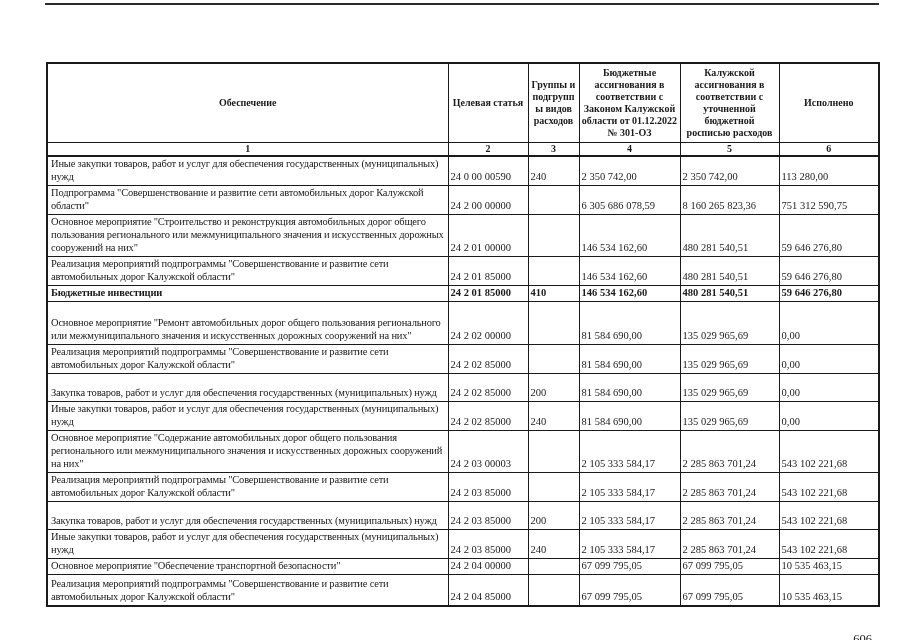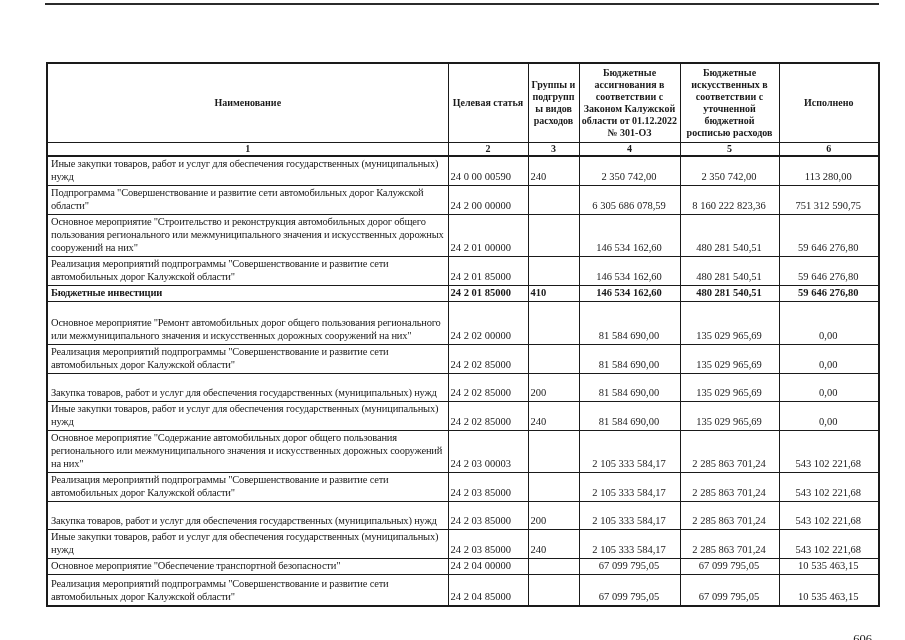--- a/index.html
+++ b/index.html
@@ -63,21 +63,21 @@
   }
   td.c-name {
     text-align: left;
     padding-left: 3px;
     letter-spacing: -0.2px;
   }
   td.c-code, td.c-group {
     font-size: 10.5px;
   }
   td.c-num {
-    text-align: center;
+    text-align: left;
     padding-right: 3px;
   }
   .page-number {
     position: absolute;
     top: 632px;
     right: 33px;
     font-size: 12.5px;
   }
 </style>
 </head>
@@ -89,25 +89,25 @@
   <colgroup>
     <col style="width:401px">
     <col style="width:80px">
     <col style="width:51px">
     <col style="width:101px">
     <col style="width:99px">
     <col style="width:100px">
   </colgroup>
   <thead>
     <tr>
-      <th>Наименование</th>
+      <th>Обеспечение</th>
       <th>Целевая статья</th>
       <th>Группы и подгруппы видов расходов</th>
       <th>Бюджетные ассигнования в соответствии с Законом Калужской области от 01.12.2022 № 301-ОЗ</th>
-      <th>Бюджетные искусственных в соответствии с уточненной бюджетной росписью расходов</th>
+      <th>Калужской ассигнования в соответствии с уточненной бюджетной росписью расходов</th>
       <th>Исполнено</th>
     </tr>
     <tr class="colnum-row">
       <td>1</td>
       <td>2</td>
       <td>3</td>
       <td>4</td>
       <td>5</td>
       <td>6</td>
     </tr>
@@ -119,21 +119,21 @@
         <td class="c-group">240</td>
         <td class="c-num">2 350 742,00</td>
         <td class="c-num">2 350 742,00</td>
         <td class="c-num">113 280,00</td>
       </tr>
       <tr style="height: 28px;">
         <td class="c-name">Подпрограмма "Совершенствование и развитие сети автомобильных дорог Калужской области"</td>
         <td class="c-code">24 2 00 00000</td>
         <td class="c-group"></td>
         <td class="c-num">6 305 686 078,59</td>
-        <td class="c-num">8 160 222 823,36</td>
+        <td class="c-num">8 160 265 823,36</td>
         <td class="c-num">751 312 590,75</td>
       </tr>
       <tr style="height: 42px;">
         <td class="c-name">Основное мероприятие "Строительство и реконструкция автомобильных дорог общего пользования регионального или межмуниципального значения и искусственных дорожных сооружений на них"</td>
         <td class="c-code">24 2 01 00000</td>
         <td class="c-group"></td>
         <td class="c-num">146 534 162,60</td>
         <td class="c-num">480 281 540,51</td>
         <td class="c-num">59 646 276,80</td>
       </tr>

